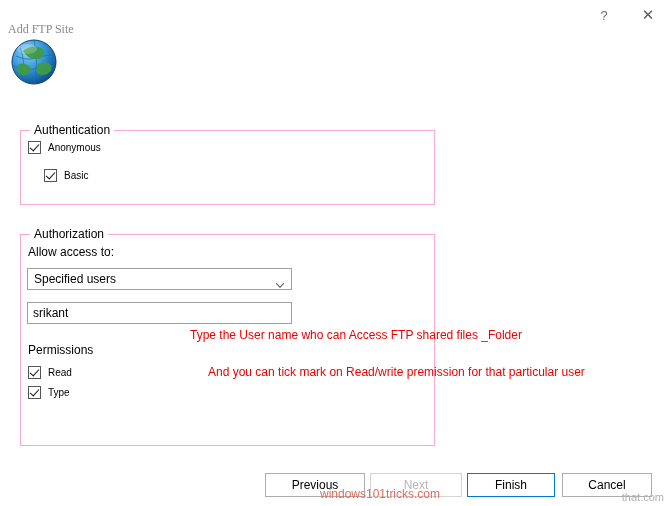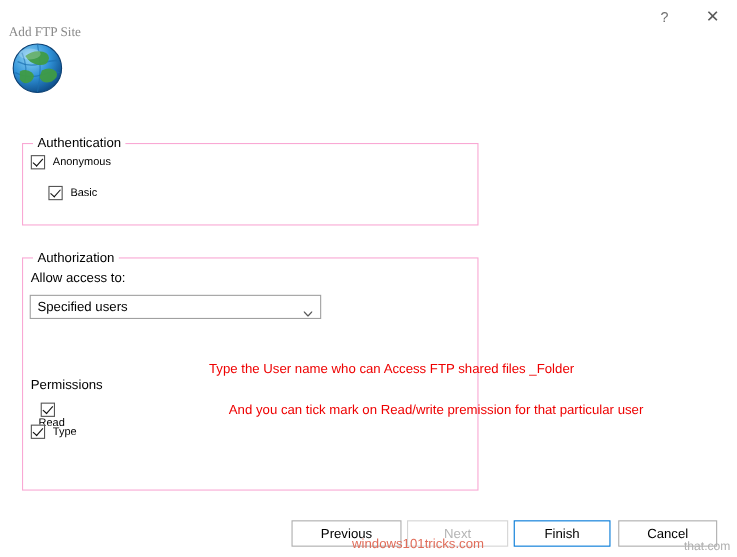--- a/index.html
+++ b/index.html
@@ -308,24 +308,27 @@
 
   <div class="combo">
     <div class="combo-text">Specified users</div>
     <span class="combo-arrow">
       <svg width="8" height="5" viewBox="0 0 8 5">
           <path d="M0 0 L4 4.3 L8 0" fill="none" stroke="#5a5a5a" stroke-width="1.1"></path>
         </svg>
     </span>
   </div>
 
+  <div class="textfield">
+    <div class="textfield-value" placeholder="">srikant</div>
+  </div>
 
   <div class="plain-label" style="left:28px; top:343px;">Permissions</div>
 
-  <div class="checkrow" style="left:28px; top:366px;flex-direction:column;">
+  <div class="checkrow" style="left:28px; top:366px;">
     <span class="checkbox checked"></span>
     <span class="check-label">Read</span>
   </div>
   <div class="checkrow" style="left:28px; top:386px;">
     <span class="checkbox checked"></span>
     <span class="check-label">Type</span>
   </div>
 
   <div class="annotation" style="left:190px; top:328px;">Type the User name who can Access FTP shared files _Folder</div>
   <div class="annotation" style="left:208px; top:365px;">And you can tick mark on Read/write premission for that particular user</div>

